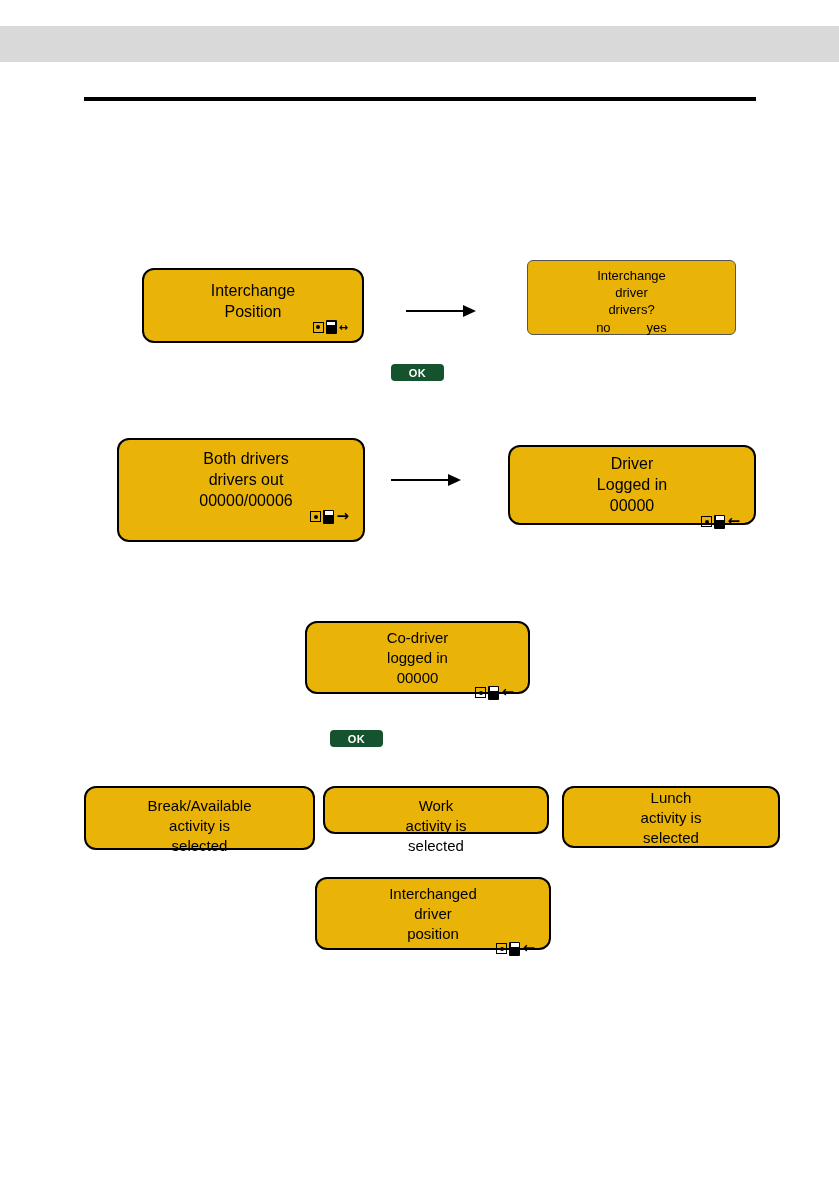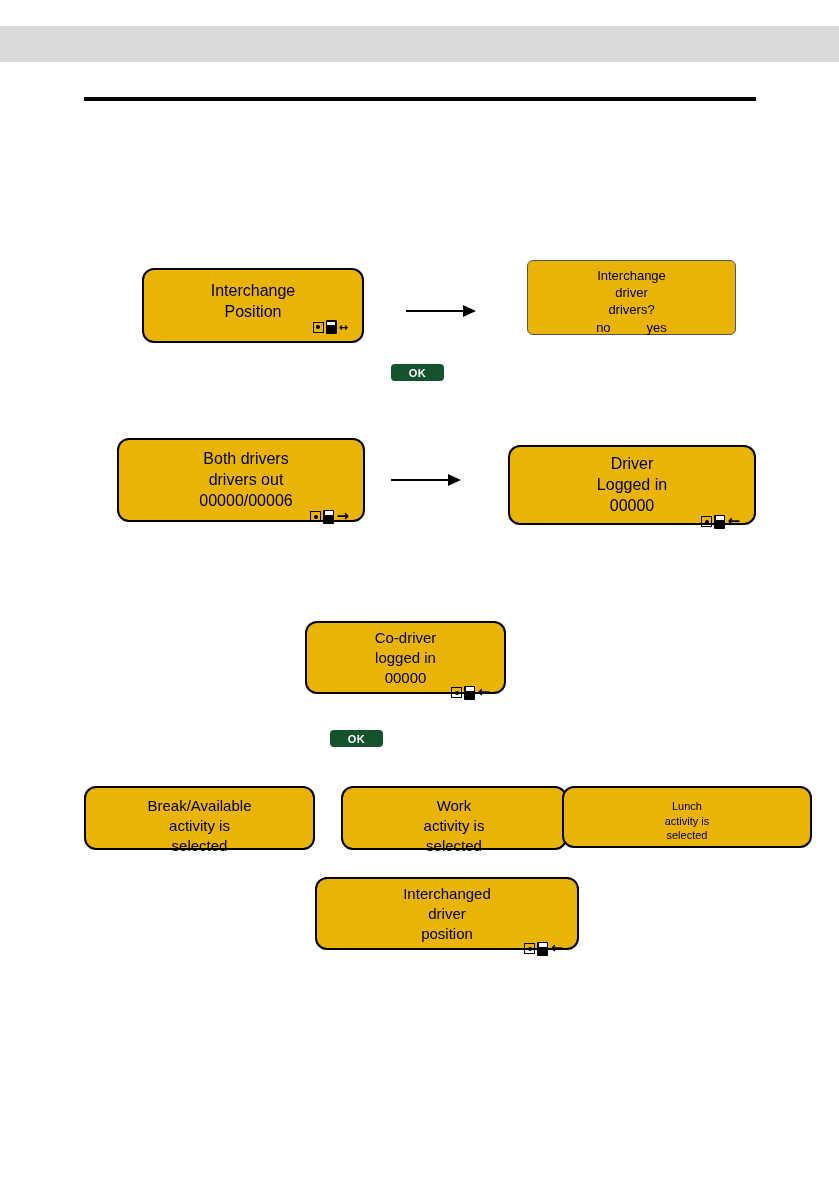--- a/index.html
+++ b/index.html
@@ -176,21 +176,21 @@
   <span class="line">driver</span>
   <span class="line">drivers?</span>
   <div style="display:flex; justify-content:center; gap:36px; margin-top:1px;">
     <span>no</span>
     <span>yes</span>
   </div>
 </div>
 
 <div class="ok-key" style="left:391px; top:364px; width:53px; height:17px;">OK</div>
 
-<div class="lcd" style="left:117px; top:438px; width:248px; height:84px; font-size:16px; padding-top:8px;padding-left:10px;">
+<div class="lcd" style="left:117px; top:438px; width:248px; height:104px; font-size:16px; padding-top:8px;padding-left:10px;">
   <span class="line">Both drivers</span>
   <span class="line">drivers out</span>
   <span class="line">00000/00006</span>
   <div class="icon-row inline-right">
     <span class="ico-slot"></span>
     <span class="ico-card"></span>
     <span class="ico-arrow">→</span>
   </div>
 </div>
 
@@ -203,52 +203,52 @@
   <span class="line">Driver</span>
   <span class="line">Logged in</span>
   <span class="line">00000</span>
   <div class="icon-row inline-right">
     <span class="ico-slot"></span>
     <span class="ico-card"></span>
     <span class="ico-arrow">←</span>
   </div>
 </div>
 
-<div class="lcd" style="left:305px; top:621px; width:201px; height:73px; font-size:15px; padding-top:5px;">
+<div class="lcd" style="left:305px; top:621px; width:225px; height:73px; font-size:15px; padding-top:5px;">
   <span class="line">Co-driver</span>
   <span class="line">logged in</span>
   <span class="line">00000</span>
   <div class="icon-row inline-right">
     <span class="ico-slot"></span>
     <span class="ico-card"></span>
     <span class="ico-arrow">←</span>
   </div>
 </div>
 
 <div class="ok-key" style="left:330px; top:730px; width:53px; height:17px;">OK</div>
 
 <div class="lcd" style="left:84px; top:786px; width:231px; height:64px; font-size:15px; padding-top:8px;">
   <span class="line">Break/Available</span>
   <span class="line">activity is</span>
   <span class="line">selected</span>
 </div>
 
-<div class="lcd" style="left:323px; top:786px; width:226px; height:64px; font-size:15px; padding-top:8px;margin-left:18px;">
+<div class="lcd" style="left:323px; top:786px; width:226px; height:48px; font-size:15px; padding-top:8px;">
   <span class="line">Work</span>
   <span class="line">activity is</span>
   <span class="line">selected</span>
 </div>
 
-<div class="lcd" style="left:562px; top:786px; width:250px; height:62px; font-size:11px; padding-top:11px;">
+<div class="lcd" style="left:562px; top:786px; width:218px; height:62px; font-size:15px; padding-top:0;">
   <span class="line">Lunch</span>
   <span class="line">activity is</span>
   <span class="line">selected</span>
 </div>
 
-<div class="lcd" style="left:315px; top:877px; width:264px; height:73px; font-size:15px; padding-top:5px;">
+<div class="lcd" style="left:315px; top:877px; width:236px; height:73px; font-size:15px; padding-top:5px;">
   <span class="line">Interchanged</span>
   <span class="line">driver</span>
   <span class="line">position</span>
   <div class="icon-row inline-right">
     <span class="ico-slot"></span>
     <span class="ico-card"></span>
     <span class="ico-arrow">←</span>
   </div>
 </div>
 

